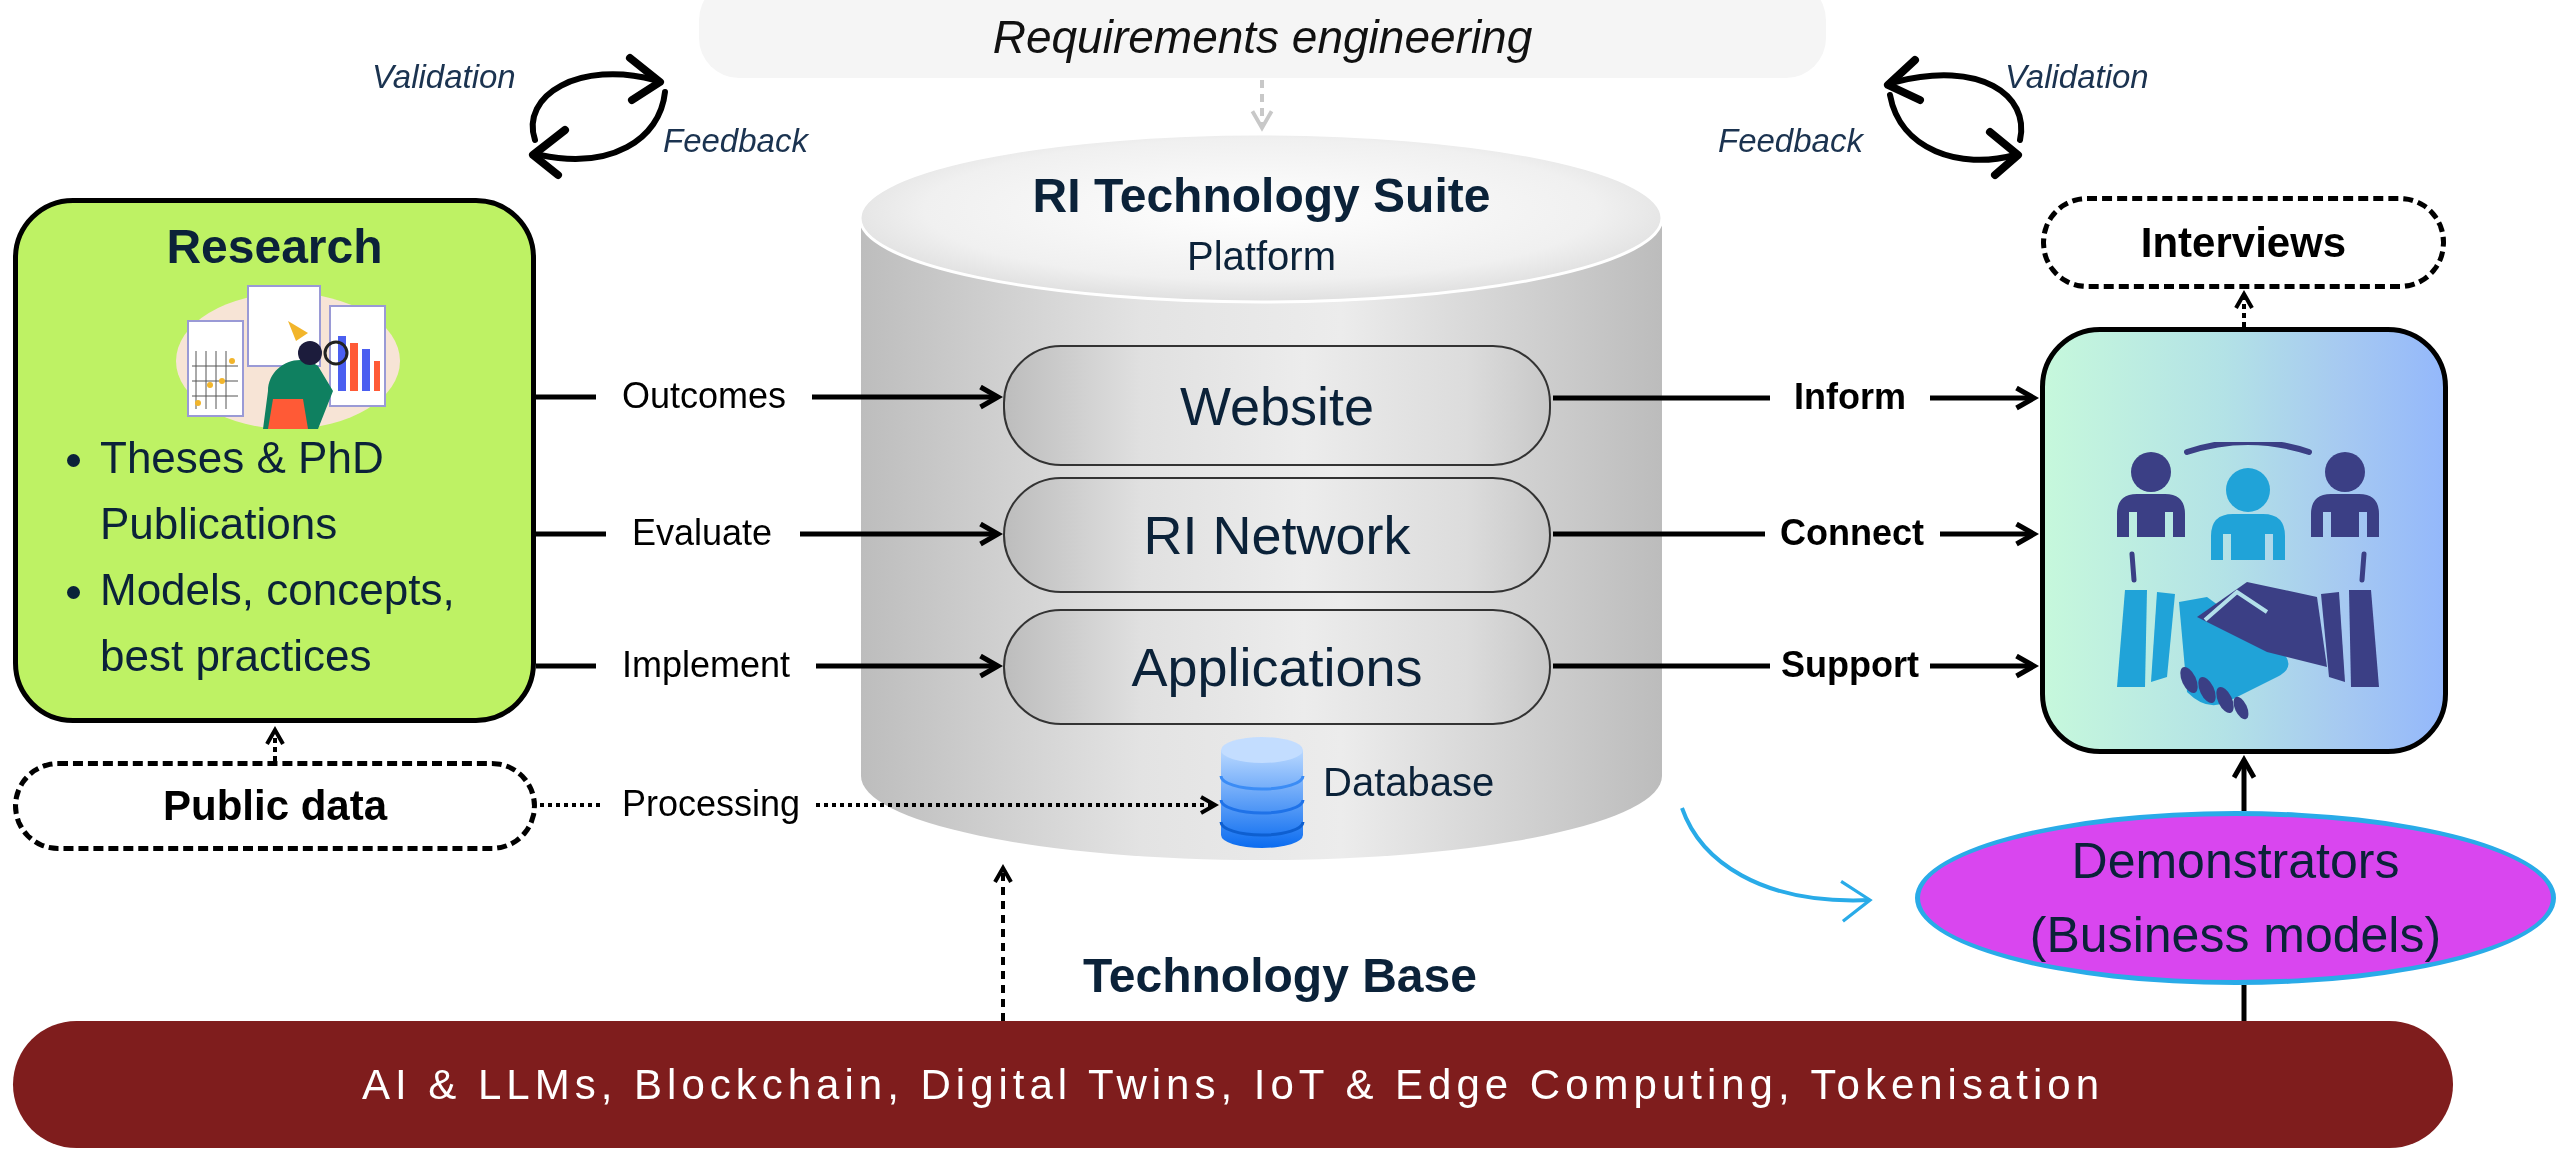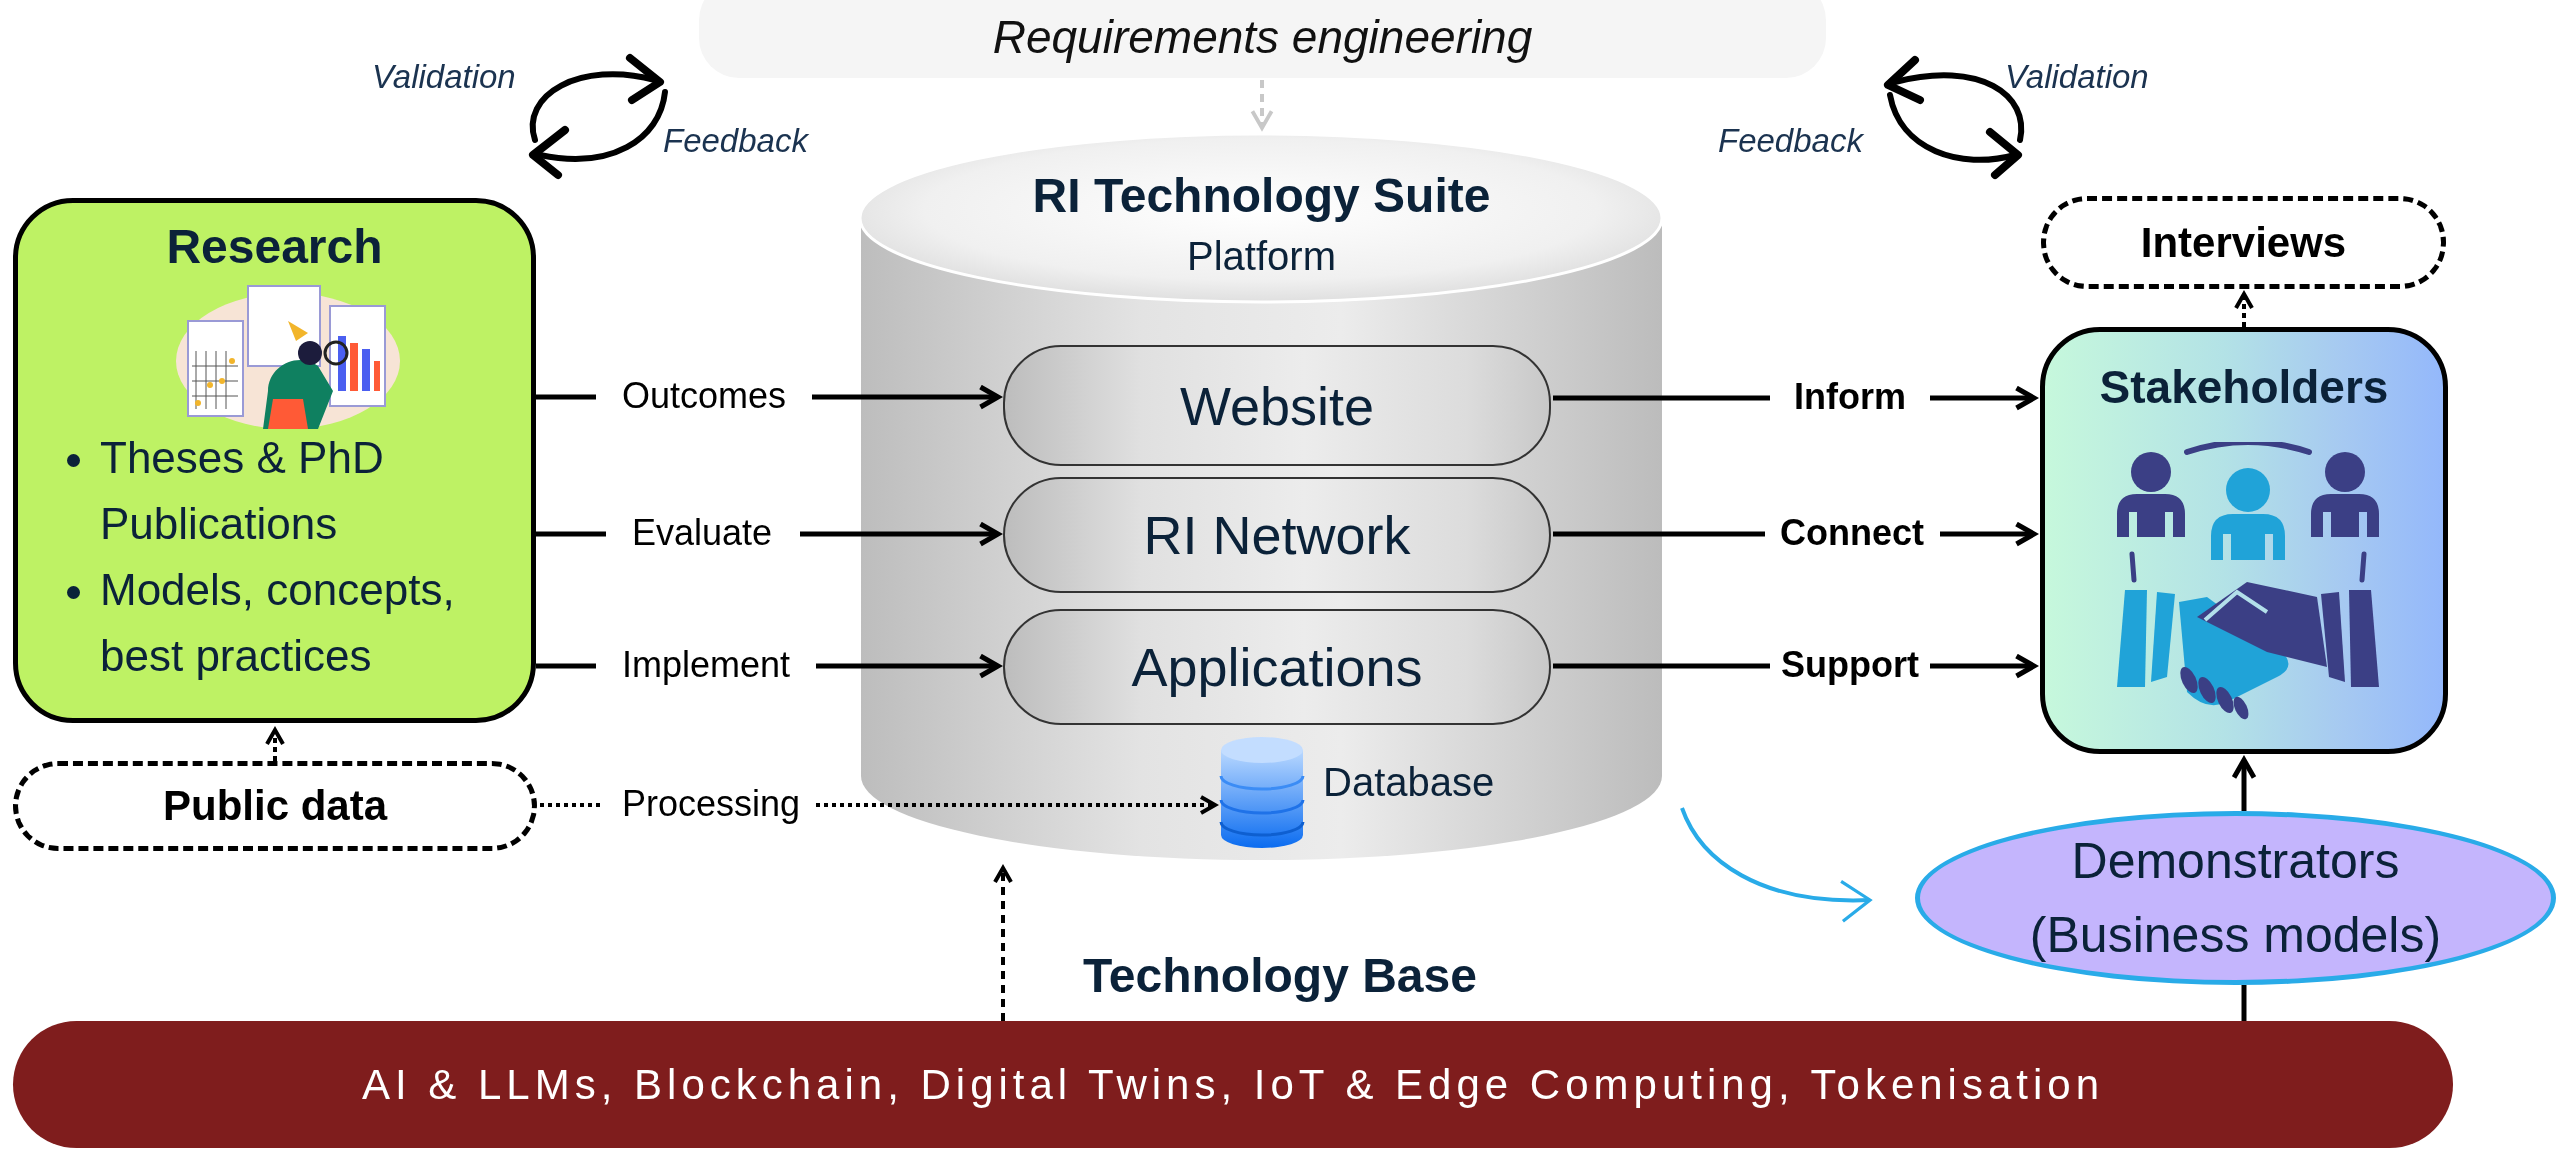--- a/index.html
+++ b/index.html
@@ -25,21 +25,21 @@
   .cyl-title { left:861px; width:801px; text-align:center; }
   .pill { border:2px solid #333; border-radius:58px; box-sizing:border-box; display:flex; align-items:center; justify-content:center;
           font-size:54px; color:#0b2239;
           background:linear-gradient(90deg,#bdbdbd 0%,#e0e0e0 25%,#ececec 55%,#dcdcdc 85%,#c8c8c8 100%); }
   .flow-label { font-size:36px; color:#000; background:transparent; text-align:center; }
   .flow-label-bold { font-size:36px; font-weight:bold; color:#000; text-align:center; }
   .stake { left:2040px; top:327px; width:408px; height:427px; border:5px solid #000; border-radius:60px; box-sizing:border-box;
            background:linear-gradient(90deg,#c6f8dc 0%,#b3e2e6 45%,#a6c9f1 75%,#94b8fb 100%); }
   .stake h2 { margin:0; position:absolute; top:28px; width:100%; text-align:center; font-size:46px; font-weight:bold; color:#0b2239; }
   .stake-icon { position:absolute; left:72px; top:110px; width:262px; height:280px; }
-  .demo { left:1915px; top:811px; width:641px; height:174px; border:5px solid #29abe8; border-radius:50%; box-sizing:border-box; background:#c4b5fd;
+  .demo { left:1915px; top:811px; width:641px; height:174px; border:5px solid #29abe8; border-radius:50%; box-sizing:border-box; background:#d946ef;
           display:flex; flex-direction:column; align-items:center; justify-content:center; font-size:50px; line-height:74px; color:#0b2239; }
   .tech-title { left:900px; top:948px; width:760px; text-align:center; font-size:48px; font-weight:bold; color:#0b2239; }
   .tech-bar { left:13px; top:1021px; width:2440px; height:127px; background:#7f1d1d; border-radius:64px;
               display:flex; align-items:center; justify-content:center; color:#ffffff; font-size:42px; letter-spacing:5px; }
 </style>
 </head>
 <body>
 
 <svg class="canvas" viewBox="0 0 2560 1149">
   <defs>
@@ -211,21 +211,20 @@
 <div class="abs flow-label-bold" style="left:1766px; top:512px; width:172px;">Connect</div>
 <div class="abs flow-label-bold" style="left:1772px; top:644px; width:156px;">Support</div>
 
 <div class="abs" style="left:1323px; top:760px; font-size:40px; color:#0b2239;">Database</div>
 
 <div class="abs dash-box interviews">
   <span>Interviews</span>
 </div>
 
 <div class="abs stake">
-  <h2>Stakeholders</h2>
   <svg class="stake-icon" viewBox="0 0 262 280">
     <path d="M70,10 Q131,-10 192,10" fill="none" stroke="#3b3f85" stroke-width="6" stroke-linecap="round"></path>
     <circle cx="34" cy="30" r="20" fill="#3b3f85"></circle>
     <path d="M0,95 L0,72 Q0,52 20,52 L48,52 Q68,52 68,72 L68,95 L56,95 L56,70 L48,70 L48,95 L20,95 L20,70 L12,70 L12,95 Z" fill="#3b3f85"></path>
     <circle cx="228" cy="30" r="20" fill="#3b3f85"></circle>
     <path d="M194,95 L194,72 Q194,52 214,52 L242,52 Q262,52 262,72 L262,95 L250,95 L250,70 L242,70 L242,95 L214,95 L214,70 L206,70 L206,95 Z" fill="#3b3f85"></path>
     <circle cx="131" cy="48" r="22" fill="#20a3d8"></circle>
     <path d="M94,118 L94,94 Q94,72 116,72 L146,72 Q168,72 168,94 L168,118 L156,118 L156,92 L148,92 L148,118 L114,118 L114,92 L106,92 L106,118 Z" fill="#20a3d8"></path>
     <line x1="15" y1="112" x2="17" y2="138" stroke="#3b3f85" stroke-width="5" stroke-linecap="round"></line>
     <line x1="247" y1="112" x2="245" y2="138" stroke="#3b3f85" stroke-width="5" stroke-linecap="round"></line>

